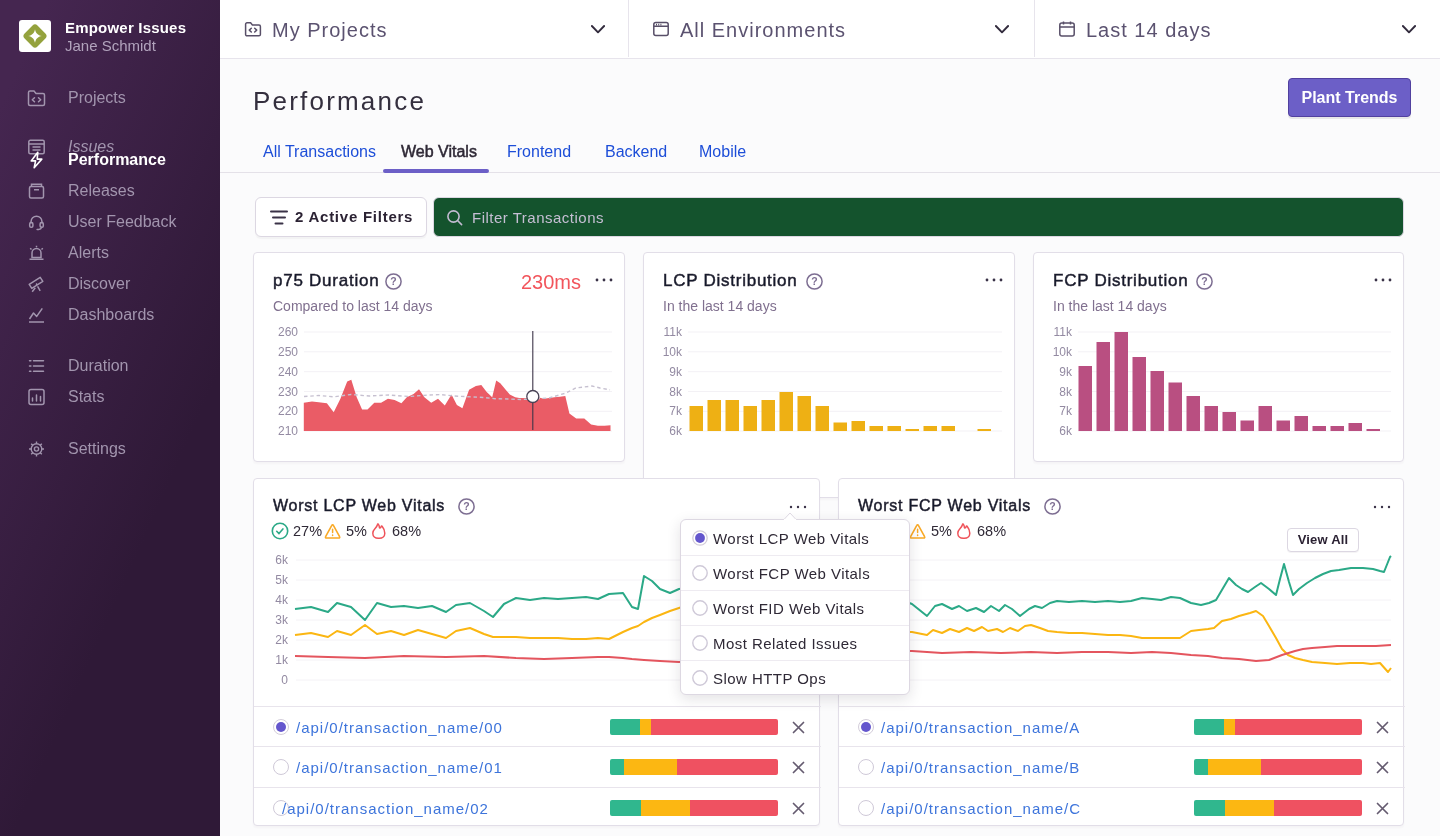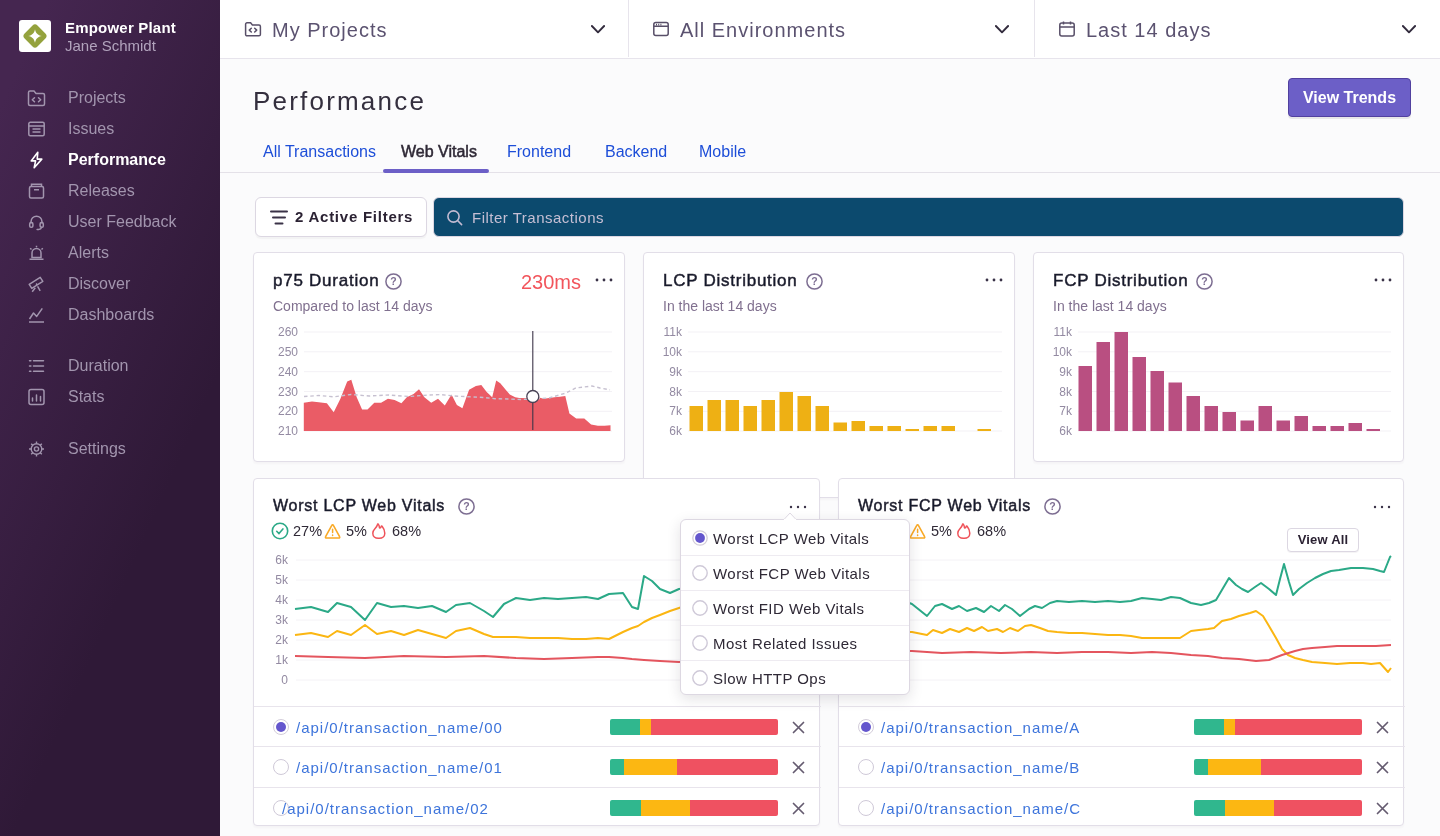--- a/index.html
+++ b/index.html
@@ -32,21 +32,21 @@
   text-align:center; line-height:37px; box-shadow:0 2px 0 rgba(0,0,0,0.08); }
 .tab { position:absolute; top:143px; height:18px; font-size:16px; color:#1d4ed8; }
 .tab.active { color:#2f2936; -webkit-text-stroke:0.5px #2f2936; }
 #tabline { position:absolute; left:220px; top:172px; width:1220px; height:1px; background:#e4e1e8; }
 #tabunder { position:absolute; left:383px; top:169px; width:106px; height:4px; background:#6c5fc7; border-radius:2px; }
 
 
 #filterbtn { position:absolute; left:255px; top:197px; width:172px; height:40px; background:#fff;
   border:1px solid #dcd7e2; border-radius:6px; box-shadow:0 2px 1px rgba(50,40,60,0.04);}
 #filterbtn .txt { position:absolute; left:39px; top:10px; font-size:15px; font-weight:bold; color:#2b2233; letter-spacing:0.75px; }
-#searchbox { position:absolute; left:433px; top:197px; width:971px; height:40px; background:#0c4a6e;
+#searchbox { position:absolute; left:433px; top:197px; width:971px; height:40px; background:#14532d;
   border:1px solid #dcd7e2; border-radius:6px; }
 #searchbox .ph { position:absolute; left:38px; top:11px; font-size:15px; color:#c6bfd4; letter-spacing:0.5px; }
 
 
 .card { position:absolute; background:#fff; border:1px solid #e2dee8; border-radius:4px;
   box-shadow:0 2px 2px rgba(50,40,60,0.03); }
 .ctitle { position:absolute; font-size:17px; font-weight:400; -webkit-text-stroke:0.5px #2f2936; color:#0f172a; letter-spacing:0.75px; }
 .csub { position:absolute; font-size:14px; color:#80708f; }
 .bigval { position:absolute; font-size:20px; color:#f2555c; }
 .viewall { position:absolute; width:72px; height:24px; border:1px solid #dcd7e2; border-radius:4px;
@@ -72,34 +72,34 @@
 </head>
 <body>
 
 <div id="sidebar">
   <div id="logo">
     <svg width="32" height="32" viewBox="0 0 32 32">
       <rect x="6.9" y="6.9" width="18.2" height="18.2" rx="3.5" fill="#94a23d" transform="rotate(45 16 16)"></rect>
       <path d="M16 9.2 C16.8 13.2 18.8 15.2 22.8 16 C18.8 16.8 16.8 18.8 16 22.8 C15.2 18.8 13.2 16.8 9.2 16 C13.2 15.2 15.2 13.2 16 9.2 Z" fill="#fff"></path>
     </svg>
   </div>
-  <div class="orgname">Empower Plant</div>
+  <div class="orgname">Empower Issues</div>
   <div class="username">Jane Schmidt</div>
 
   <div class="nav-item" style="top:82px;">
       <span class="ico">
     <svg width="19" height="19" viewBox="0 0 19 19" fill="none" stroke="#a295ae" stroke-width="1.5">
           <path d="M1.5 4.5 v11 a1.5 1.5 0 0 0 1.5 1.5 h13 a1.5 1.5 0 0 0 1.5-1.5 v-9 a1.5 1.5 0 0 0-1.5-1.5 h-7 l-2-2.5 h-4 a1.5 1.5 0 0 0-1.5 1.5 z"></path>
           <path d="M7.5 9.2 l-2.2 2 2.2 2 M11.5 9.2 l2.2 2 -2.2 2" stroke-linecap="round" stroke-linejoin="round"></path>
         </svg>
   </span>
       <span class="lbl">Projects</span>
     </div>
 
-  <div class="nav-item" style="top:113px;">
+  <div class="nav-item" style="top:131px;font-style:italic;">
       <span class="ico">
     <svg width="19" height="19" viewBox="0 0 19 19" fill="none" stroke="#a295ae" stroke-width="1.5">
           <rect x="1.8" y="2.8" width="15.4" height="13.4" rx="1.5"></rect>
           <path d="M1.8 6.4 h15.4 M5.5 9.5 h8 M5.5 12.5 h8"></path>
         </svg>
   </span>
       <span class="lbl">Issues</span>
     </div>
 
   <div class="nav-item active" style="top:144px;">
@@ -228,21 +228,21 @@
       </svg>
   </span>
   <span class="tb-label" style="left:866px;">Last 14 days</span>
   <span class="tb-chev" style="left:1182px;">
     <svg width="14" height="14" viewBox="0 0 14 14" fill="none" stroke="#322b3d" stroke-width="1.9">
         <path d="M0.9 4 L7 10.3 L13.1 4" stroke-linecap="round" stroke-linejoin="round"></path>
       </svg>
   </span>
 </div>
 <div id="ptitle">Performance</div>
-<div id="viewtrends">View Trends</div>
+<div id="viewtrends">Plant Trends</div>
 <div id="tabline"></div>
 <div id="tabunder"></div>
 <div class="tab" style="left:263px;">All Transactions</div>
 <div class="tab active" style="left:401px;">Web Vitals</div>
 <div class="tab" style="left:507px;">Frontend</div>
 <div class="tab" style="left:605px;">Backend</div>
 <div class="tab" style="left:699px;">Mobile</div>
 <div id="filterbtn">
   <svg style="position:absolute;left:14px;top:11px;" width="18" height="18" viewBox="0 0 18 18">
       <g stroke="#3a3247" stroke-width="2" stroke-linecap="round">

